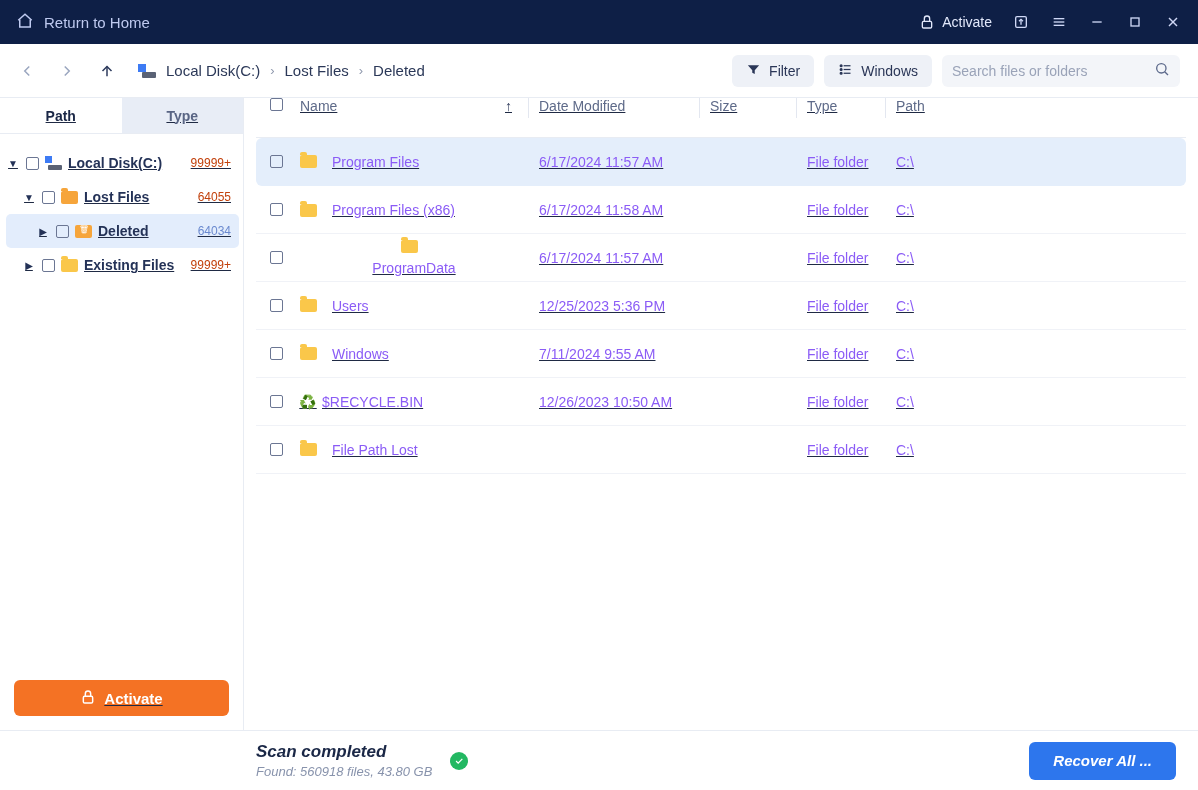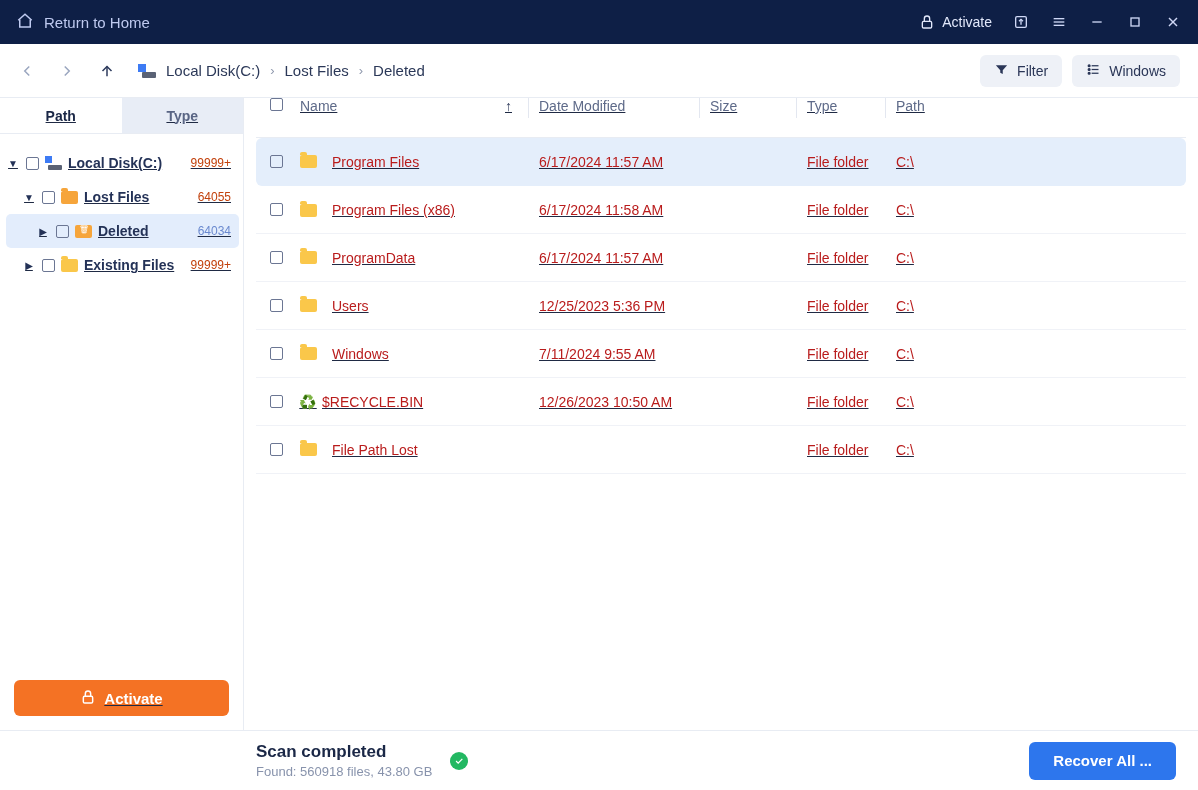--- a/index.html
+++ b/index.html
@@ -74,28 +74,28 @@
 .listhead { display:flex; align-items:flex-start; height:40px; border-bottom:1px solid #e8ecf3; color:#5e6a89; font-size:14px; }
 .col-check { width:40px; display:flex; justify-content:center; }
 .col-name { flex:1; display:flex; align-items:center; gap:6px; padding-left:4px; }
 .col-date { width:160px; }
 .col-size { width:86px; }
 .col-type { width:78px; }
 .col-path { width:290px; }
 .sorticon { margin-left:auto; margin-right:16px; color:#2a3657; }
 .sep { width:1px; height:20px; background:#e3e7f0; margin-right:10px; }
 
-.row { display:flex; align-items:center; height:48px; border-bottom:1px solid #f0f2f7; font-size:14px; color:#b91c1c; cursor:pointer; }
+.row { display:flex; align-items:center; height:48px; border-bottom:1px solid #f0f2f7; font-size:14px; color:#8b5cf6; cursor:pointer; }
 .row.selected { background:#e4eefb; border-radius:6px; border-bottom:1px solid transparent; }
 .row .cb { width:13px; height:13px; border:1.5px solid #6b7693; border-radius:2px; cursor:pointer; }
 .row .ficon-s { width:18px; height:14px; margin-right:8px; display:inline-flex; }
 .bin-ic { width:16px; height:14px; display:inline-flex; align-items:center; justify-content:center; font-size:14px; }
 
 
-.footer { height:60px; border-top:1px solid #e8ecf3; display:flex; align-items:center; padding:0 22px 0 256px; gap:8px; background:#fff; position:relative; }
+.footer { height:60px; border-top:1px solid #e8ecf3; display:flex; align-items:center; padding:0 22px 0 256px; gap:8px; background:#fff; position:relative;font-style:italic; }
 .footer .status-title { font-size:17px; font-weight:700; color:#1a2746; }
 .footer .status-sub { font-size:13px; color:#8893ac; margin-top:2px; }
 .footer .check { width:18px; height:18px; border-radius:50%; background:#23b862; display:flex; align-items:center; justify-content:center; margin-left:10px; }
 .footer .check svg { width:10px; height:10px; color:#fff; }
 .footer .recover-btn { margin-left:auto; height:38px; padding:0 24px; background:#2d76ed; color:#fff; border-radius:6px; display:flex; align-items:center; font-size:15px; font-weight:600; cursor:pointer; }
 </style>
 </head>
 <body>
 
 <div class="titlebar">
@@ -192,20 +192,27 @@
       <span><svg viewBox="0 0 24 24" fill="none" stroke="currentColor" stroke-width="2">
             <line x1="9" y1="6" x2="20" y2="6"></line>
             <line x1="9" y1="12" x2="20" y2="12"></line>
             <line x1="9" y1="18" x2="20" y2="18"></line>
             <circle cx="5" cy="6" r="1.5" fill="currentColor"></circle>
             <circle cx="5" cy="12" r="1.5" fill="currentColor"></circle>
             <circle cx="5" cy="18" r="1.5" fill="currentColor"></circle>
           </svg></span>
       <span>Windows</span>
     </div>
+    <div class="searchbox">
+      <input placeholder="Search files or folders" style="">
+      <span class="sicon"><svg width="16" height="16" viewBox="0 0 24 24" fill="none" stroke="currentColor" stroke-width="2">
+            <circle cx="11" cy="11" r="7"></circle>
+            <line x1="21" y1="21" x2="16" y2="16"></line>
+          </svg></span>
+    </div>
   </div>
 </div>
 
 <div class="main">
 
   <div class="sidebar">
     <div class="tabs">
       <div class="tab active">Path</div>
       <div class="tab inactive">Type</div>
     </div>
@@ -319,21 +326,21 @@
           <div class="col-size"></div>
           <span class="sep" style="visibility:hidden"></span>
           <div class="col-type">File folder</div>
           <span class="sep" style="visibility:hidden"></span>
           <div class="col-path">C:\</div>
         </div>
         <div class="row">
           <div class="col-check">
             <span class="cb"></span>
           </div>
-          <div class="col-name" style="display:flex;align-items:center;">
+          <div class="col-name" style="display:flex;align-items:center;flex-direction:column;">
             <span class="ficon-s">
               <span class="folder-yellow"></span>
             </span>
             <span>ProgramData</span>
           </div>
           <span class="sep" style="visibility:hidden"></span>
           <div class="col-date">6/17/2024 11:57 AM</div>
           <span class="sep" style="visibility:hidden"></span>
           <div class="col-size"></div>
           <span class="sep" style="visibility:hidden"></span>

